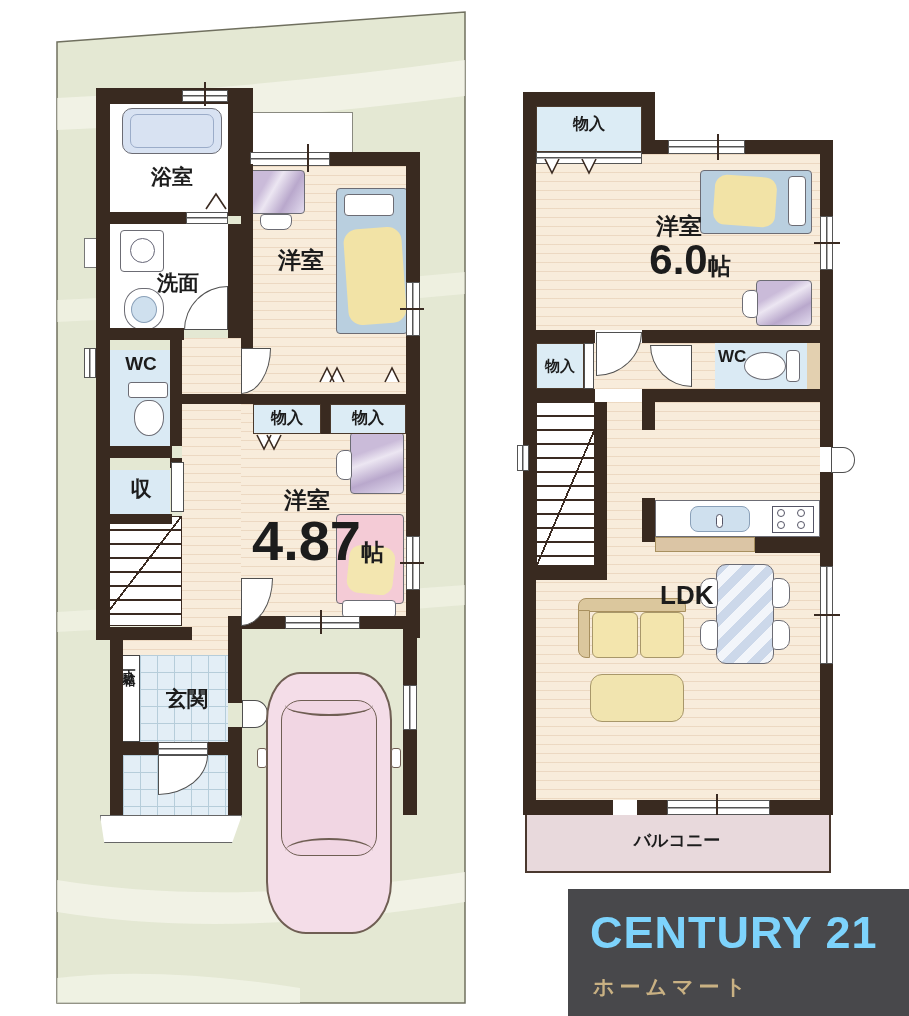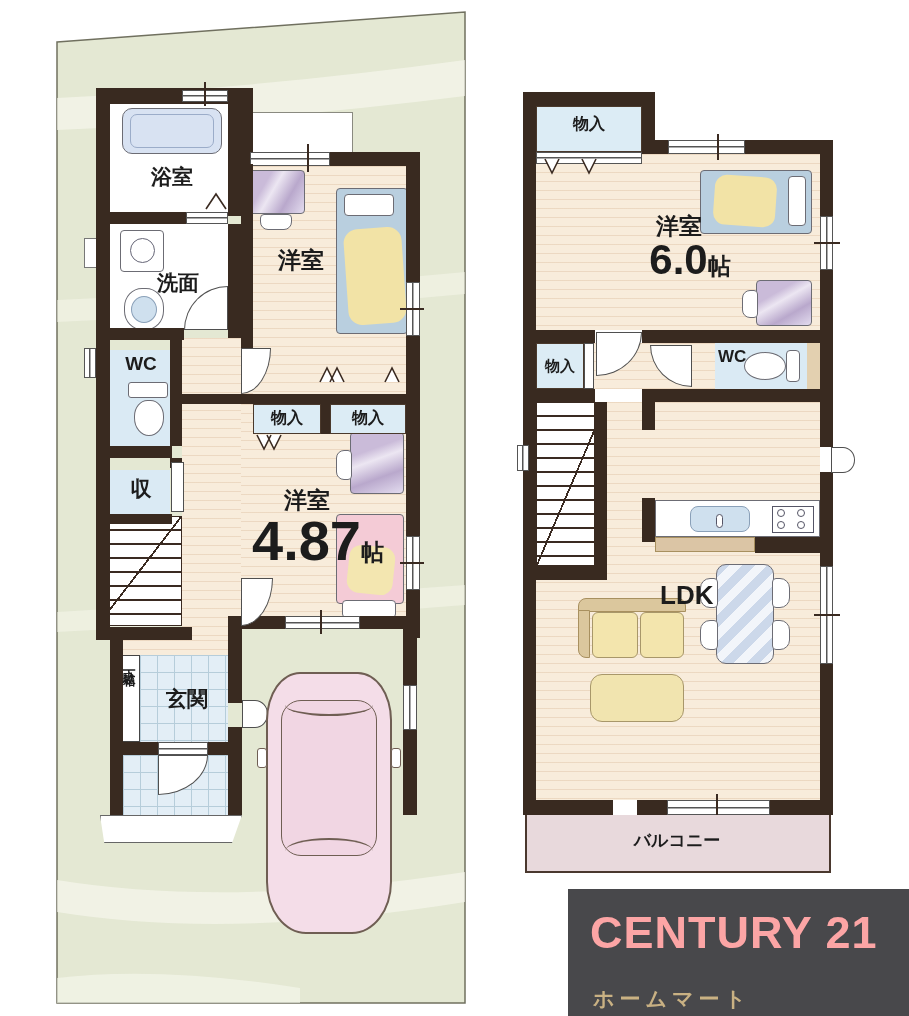--- a/index.html
+++ b/index.html
@@ -262,17 +262,17 @@
   <div class="lbl" style="left:644px;top:214px;width:70px;font-size:23px;">洋室</div>
   <div class="lbl" style="left:630px;top:238px;width:120px;">
     <span style="font-size:42px;font-weight:700;">6.0</span><span style="font-size:23px;">帖</span>
   </div>
   <div class="lbl" style="left:532px;top:358px;width:56px;font-size:15px;">物入</div>
   <div class="lbl" style="left:718px;top:348px;width:20px;font-size:17px;word-break:break-all;line-height:1.0;text-align:left;">WC</div>
   <div class="lbl" style="left:660px;top:582px;width:60px;font-size:26px;text-align:left;">LDK</div>
   <div class="lbl" style="left:622px;top:832px;width:110px;font-size:17px;font-weight:600;">バルコニー</div>
 
   <div class="abs" style="left:568px;top:889px;width:341px;height:127px;background:#48484b;">
-    <div style="position:absolute;left:22px;top:18px;font-size:45px;font-weight:700;letter-spacing:1px;color:#fca5a5;">CENTURY 21</div>
-    <div style="position:absolute;left:25px;top:96px;font-size:21px;font-weight:700;letter-spacing:5px;color:#c9b183;">ホームマート</div>
+    <div style="position:absolute;left:22px;top:18px;font-size:45px;font-weight:700;letter-spacing:1px;color:#7dd3fc;">CENTURY 21</div>
+    <div style="position:absolute;left:25px;top:84px;font-size:21px;font-weight:700;letter-spacing:5px;color:#c9b183;">ホームマート</div>
   </div>
 
 </div>
 
 </body></html>

